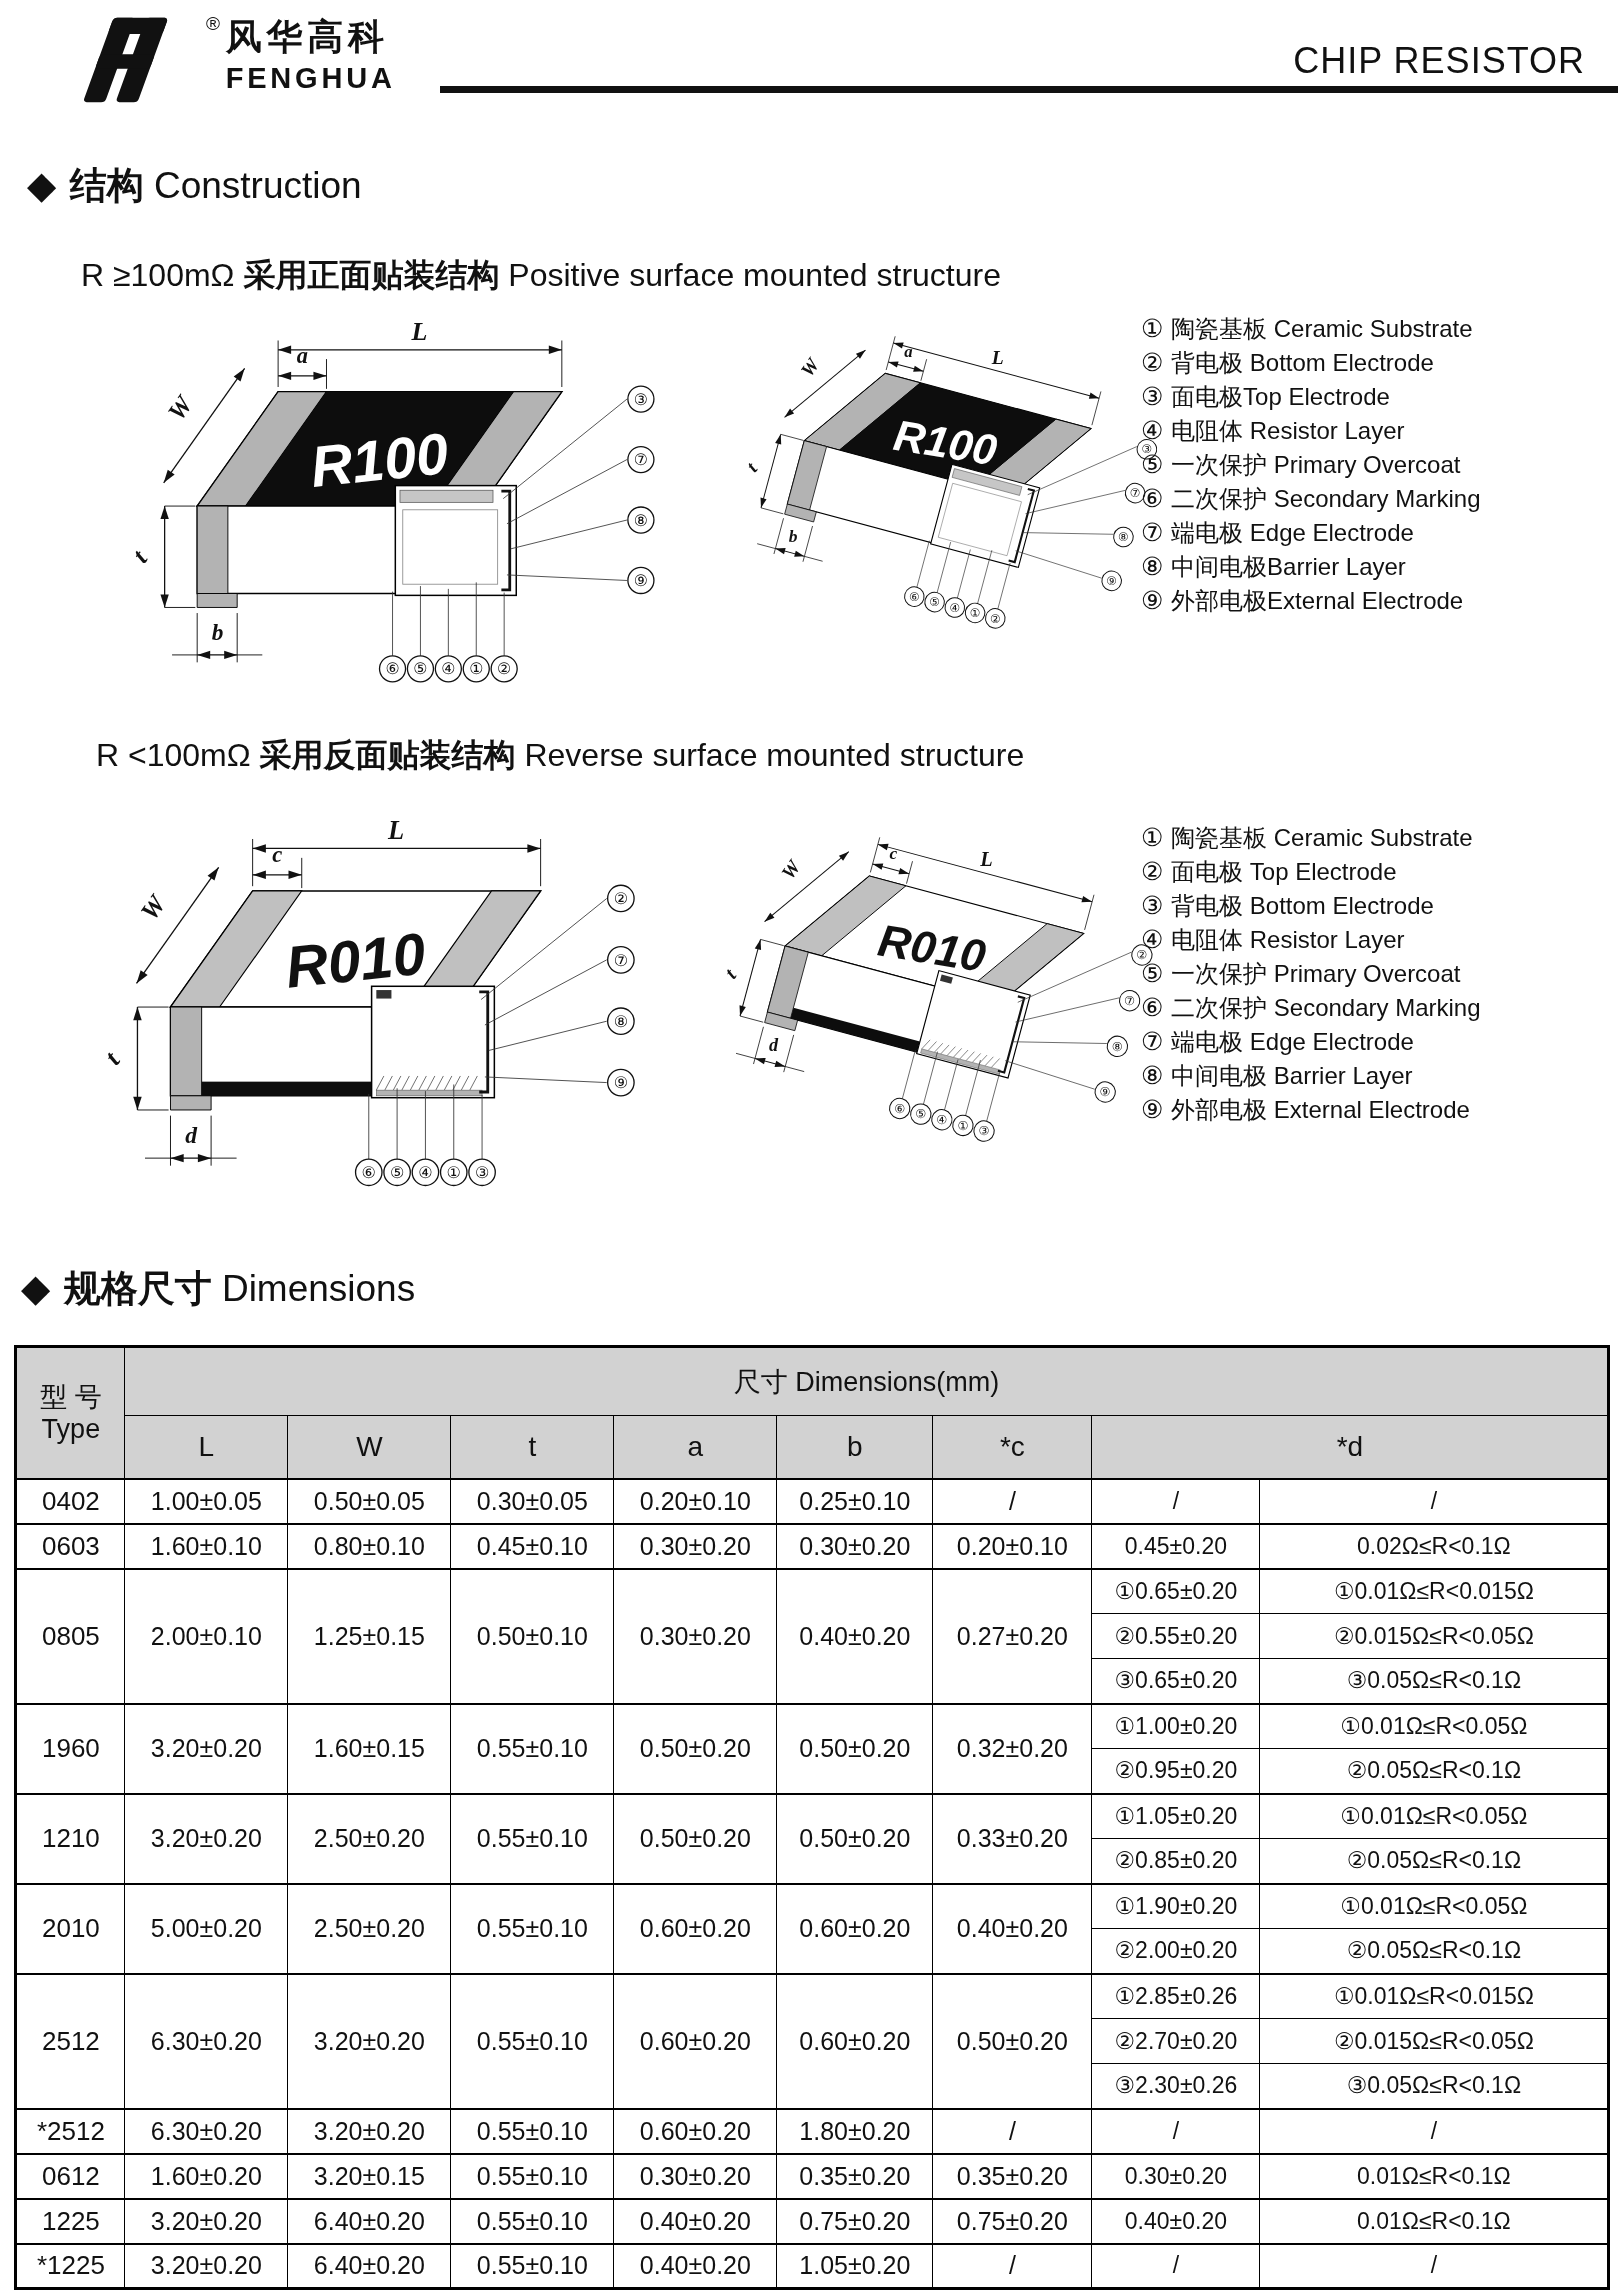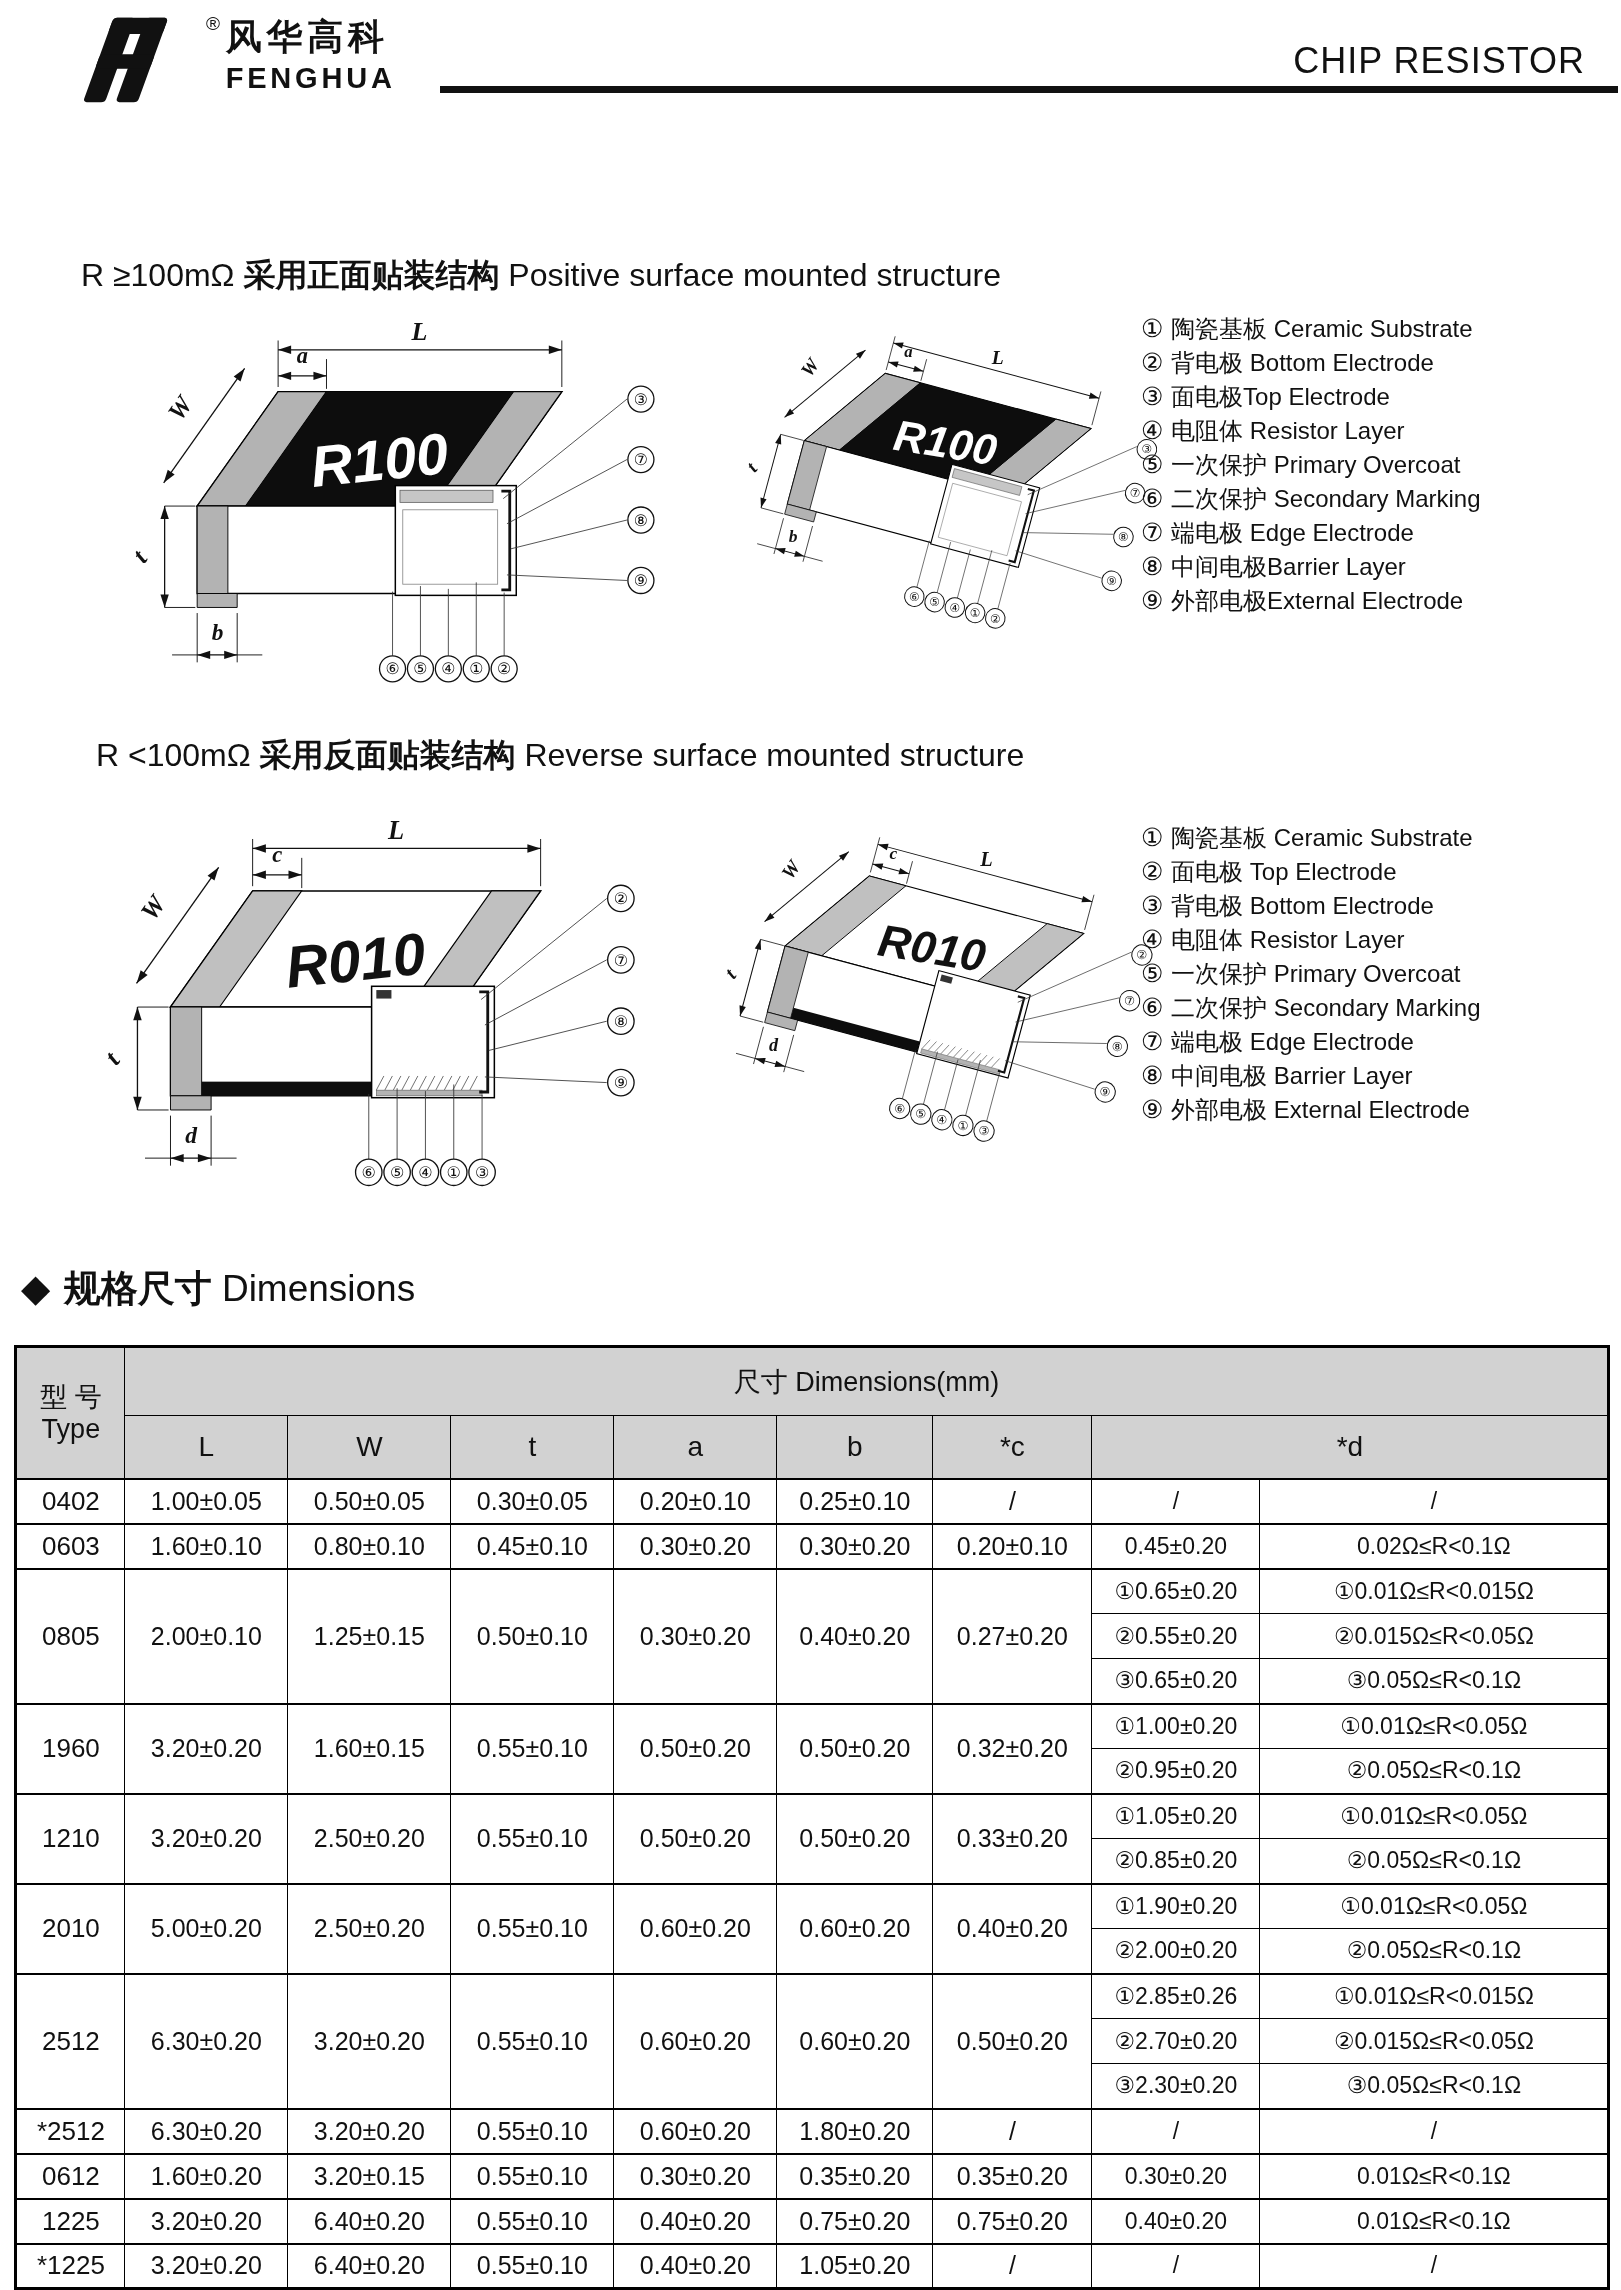--- a/index.html
+++ b/index.html
@@ -63,20 +63,23 @@
     </svg>
     <span class="reg">®</span>
     <div class="brand">
       <div class="brand-cn">风华高科</div>
       <div class="brand-en">FENGHUA</div>
     </div>
   </div>
   <div class="doc-title">CHIP RESISTOR</div>
   <div class="header-rule"></div>
 
+  <h2 class="sec-title" style="left:27px; top:161px;">
+    <span class="bullet">◆</span><span class="cn">结构</span><span class="en"> Construction</span>
+  </h2>
 
   <h3 class="sub" style="left:81px; top:254px;">
     <span>R ≥100mΩ </span><b>采用正面贴装结构</b><span> Positive surface mounted structure</span>
   </h3>
 
   <svg id="d1" class="drawing" style="left:75px; top:307px;" width="596" height="400" viewBox="0 0 640 430">
       <g transform="translate(8,-4)">
         <polygon points="210,95 515,95 428,218 123,218" fill="#141414" stroke="#000" stroke-width="1.6"></polygon>
         <polygon points="210,95 262,95 175,218 123,218" fill="#b3b3b3" stroke="#000" stroke-width="1.2"></polygon>
         <polygon points="463,95 515,95 428,218 376,218" fill="#b3b3b3" stroke="#000" stroke-width="1.2"></polygon>
@@ -599,21 +602,21 @@
           <td rowspan="3" class="dim-cell">0.60±0.20</td>
           <td rowspan="3" class="dim-cell">0.50±0.20</td>
           <td class="d-value-cell">①2.85±0.26</td>
           <td class="d-range-cell">①0.01Ω≤R&lt;0.015Ω</td>
         </tr>
         <tr>
           <td class="d-value-cell">②2.70±0.20</td>
           <td class="d-range-cell">②0.015Ω≤R&lt;0.05Ω</td>
         </tr>
         <tr>
-          <td class="d-value-cell">③2.30±0.20</td>
+          <td class="d-value-cell">③2.30±0.26</td>
           <td class="d-range-cell">③0.05Ω≤R&lt;0.1Ω</td>
         </tr>
         <tr class="major">
           <td rowspan="1" class="type-cell">*2512</td>
           <td rowspan="1" class="dim-cell">6.30±0.20</td>
           <td rowspan="1" class="dim-cell">3.20±0.20</td>
           <td rowspan="1" class="dim-cell">0.55±0.10</td>
           <td rowspan="1" class="dim-cell">0.60±0.20</td>
           <td rowspan="1" class="dim-cell">1.80±0.20</td>
           <td rowspan="1" class="dim-cell">/</td>

